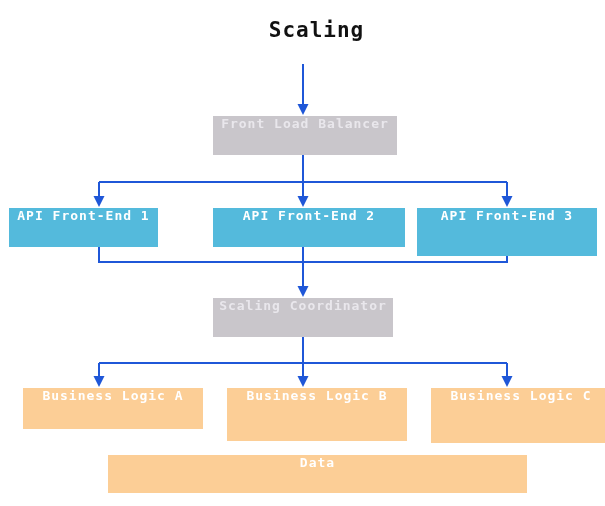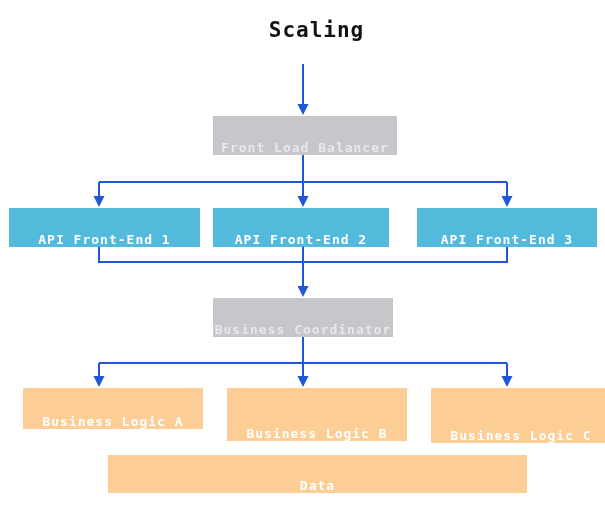--- a/index.html
+++ b/index.html
@@ -46,21 +46,21 @@
     stroke-width:2;
     fill:none;
   }
   .arrowhead{
     fill:var(--arrow);
     stroke:none;
   }
   .node{
     position:absolute;
     display:flex;
-    align-items:flex-end;
+    align-items:flex-start;
     justify-content:center;
     font-size:13px;
     font-weight:bold;
     letter-spacing:1px;
     white-space:nowrap;
   }
   .node.gray{ background:var(--gray-box); color:var(--gray-box-text); }
   .node.cyan{ background:var(--cyan-box); color:var(--light-text); }
   .node.orange{ background:var(--orange-box); color:var(--light-text);margin-left:14px; }
 </style>
@@ -106,34 +106,34 @@
       <polygon class="arrowhead" points="93.5,376 104.5,376 99,387"></polygon>
       <polygon class="arrowhead" points="297.5,376 308.5,376 303,387"></polygon>
       <polygon class="arrowhead" points="501.5,376 512.5,376 507,387"></polygon>
     </g>
   </svg>
 
   <div class="node gray" style="left:213px;top:116px;width:184px;height:39px">
     <span>Front Load Balancer</span>
   </div>
 
-  <div class="node cyan" style="left:9px;top:208px;width:191px;height:39px">
+  <div class="node cyan" style="left:9px;top:208px;width:149px;height:39px">
     <span>API Front-End 1</span>
   </div>
 
-  <div class="node cyan" style="left:213px;top:208px;width:176px;height:39px">
+  <div class="node cyan" style="left:213px;top:208px;width:192px;height:39px">
     <span>API Front-End 2</span>
   </div>
 
-  <div class="node cyan" style="left:417px;top:208px;width:180px;height:39px">
+  <div class="node cyan" style="left:417px;top:208px;width:180px;height:48px">
     <span>API Front-End 3</span>
   </div>
 
   <div class="node gray" style="left:213px;top:298px;width:180px;height:39px">
-    <span>Business Coordinator</span>
+    <span>Scaling Coordinator</span>
   </div>
 
   <div class="node orange" style="left:9px;top:388px;width:180px;height:41px">
     <span>Business Logic A</span>
   </div>
 
   <div class="node orange" style="left:213px;top:388px;width:180px;height:53px">
     <span>Business Logic B</span>
   </div>
 

